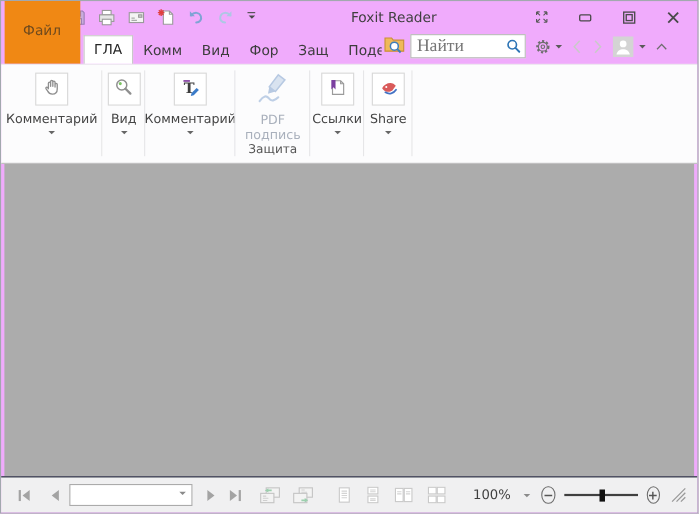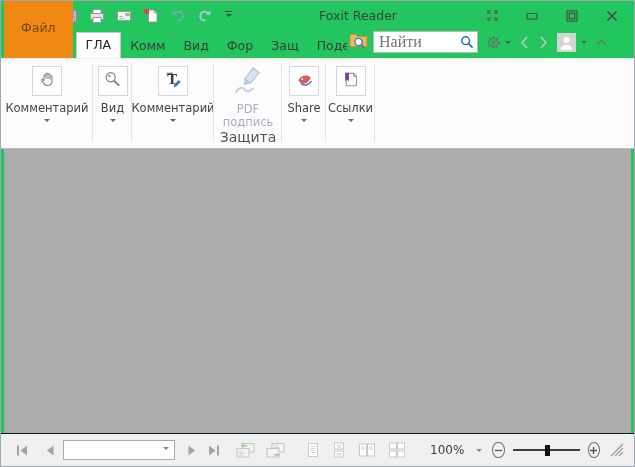--- a/index.html
+++ b/index.html
@@ -1,18 +1,18 @@
 <!DOCTYPE html>
 <html><head>
 <meta charset="utf-8">
 <style>
   html,body{margin:0;padding:0;background:#d7d7d7;}
   .window{
     width:635px;height:467px;box-sizing:border-box;position:relative;
-    border:1px solid #A2A8AE;background:#22c55e;
+    border:1px solid #A2A8AE;background:#f0abfc;
     font-family:"DejaVu Sans",sans-serif;display:flex;flex-direction:column;
     overflow:hidden;
   }
   
   .titlebar{height:29px;display:flex;align-items:center;padding:0 10px 0 6px;flex:0 0 auto;}
   .qat{display:flex;align-items:center;gap:9px;}
   .qicon{width:18px;height:18px;display:flex;align-items:center;justify-content:center;}
   .qat-more{display:flex;flex-direction:column;align-items:center;margin-left:2px;cursor:default;}
   .qat-more .bar{width:7px;height:1px;background:#4a4a4a;margin-bottom:2px;}
   .qat-more .tri{width:0;height:0;border:3px solid transparent;border-top-color:#4a4a4a;}
@@ -31,21 +31,21 @@
   .sm-caret{width:0;height:0;border:3px solid transparent;border-top-color:#5a5a5a;margin-top:3px;}
   .tr-item{display:flex;align-items:center;margin-left:8px;}
   
   .ribbon{height:89px;background:#FCFCFD;display:flex;border-bottom:1px solid #BDBDBD;flex:0 0 auto;}
   .rcell{position:relative;display:flex;flex-direction:column;align-items:center;padding-top:7px;box-sizing:border-box;flex:0 0 auto;}
   .rcell::after{content:"";position:absolute;right:0;top:5px;bottom:6px;width:1px;background:#E6E6E8;}
   .iconbox{width:30px;height:30px;border:1px solid #D8D8D8;background:#fff;display:flex;align-items:center;justify-content:center;box-sizing:border-box;}
   .rlabel{margin-top:5px;font-size:11.5px;color:#454545;white-space:nowrap;}
   .rcaret{margin-top:4px;width:0;height:0;border:3.5px solid transparent;border-top-color:#666;}
   .pdfcell .pline{font-size:11.5px;color:#A9B0BC;line-height:13px;}
-  .grouplabel{margin-top:auto;padding-bottom:16px;font-size:14px;color:#555;}
+  .grouplabel{margin-top:auto;padding-bottom:16px;font-size:11px;color:#555;}
   .rfill{flex:1 1 auto;}
   
   .docarea{flex:1 1 auto;background:#ACACAC;margin:0 3px;}
   
   .statusbar{height:32px;flex:0 0 auto;display:flex;align-items:center;padding:0 10px;border-top:1px solid #0f172a;background:#F0F0F1;}
   .sbtn{display:flex;align-items:center;justify-content:center;}
   .pagecombo{width:112px;height:20px;background:#fff;border:1px solid #ABABAB;display:flex;align-items:center;margin-left:8px;box-sizing:border-box;}
   .pagecombo input{flex:1;min-width:0;border:none;outline:none;font-size:11px;padding:0 4px;font-family:"DejaVu Sans",sans-serif;background:transparent;}
   .zoomtext{font-size:12px;color:#3f3f3f;}
   .zcirc{width:16px;height:16px;border-radius:50%;border:1px solid #6e6e6e;display:flex;align-items:center;justify-content:center;box-sizing:border-box;}
@@ -263,45 +263,45 @@
             <path d="M23 5l6 4.6-8.6 10.6-5.6-4.2z" fill="#D9E3F0" stroke="#B7C9E2" stroke-width="1.4"></path>
             <path d="M14.8 16l5.6 4.2-6.8 2z" fill="#B7C9E2"></path>
             <path d="M6 29c3.5-5 6.5-5.5 8.5-2.5s5.5 2 8.5-1" fill="none" stroke="#BECFE6" stroke-width="1.9" stroke-linecap="round"></path>
           </svg>
       </span>
       <span class="pline">PDF</span>
       <span class="pline">подпись</span>
       <span class="grouplabel">Защита</span>
     </div>
 
+    <div class="rcell" style="width:49px;">
+      <span class="iconbox">
+          <span>
+        <svg width="19" height="19" viewBox="0 0 18 18">
+              <path d="M5 3.2h7l2.6 2.6v9.2H5z" fill="#fff" stroke="#9b9b9b"></path>
+              <path d="M12 3.2v2.6h2.6" fill="none" stroke="#9b9b9b"></path>
+              <path d="M4 2.5h3.6v8.3L5.8 8.9 4 10.8z" fill="#7B3FA0"></path>
+            </svg>
+      </span>
+        </span>
+      <span class="rlabel">Ссылки</span>
+      <span class="rcaret"></span>
+    </div>
+
     <div class="rcell" style="width:44px;">
       <span class="iconbox">
           <span>
         <svg width="19" height="19" viewBox="0 0 18 18">
               <path d="M3.2 9.6C5 5.8 10 4 13 5.8l2 1.8-3 4c-3 2.2-7 1.2-8.8-2z" fill="#D95B5B"></path>
               <circle cx="6.8" cy="8.6" r=".9" fill="#fff"></circle>
               <path d="M6 13.2c3.2 2 7.2 1 9.2-2.2" stroke="#4472C4" stroke-width="1.5" fill="none" stroke-linecap="round"></path>
             </svg>
       </span>
         </span>
       <span class="rlabel">Share</span>
-      <span class="rcaret"></span>
-    </div>
-
-    <div class="rcell" style="width:49px;">
-      <span class="iconbox">
-          <span>
-        <svg width="19" height="19" viewBox="0 0 18 18">
-              <path d="M5 3.2h7l2.6 2.6v9.2H5z" fill="#fff" stroke="#9b9b9b"></path>
-              <path d="M12 3.2v2.6h2.6" fill="none" stroke="#9b9b9b"></path>
-              <path d="M4 2.5h3.6v8.3L5.8 8.9 4 10.8z" fill="#7B3FA0"></path>
-            </svg>
-      </span>
-        </span>
-      <span class="rlabel">Ссылки</span>
       <span class="rcaret"></span>
     </div>
 
 
     <div class="rfill"></div>
   </div>
 
   <div class="docarea"></div>
 
   <div class="statusbar">

